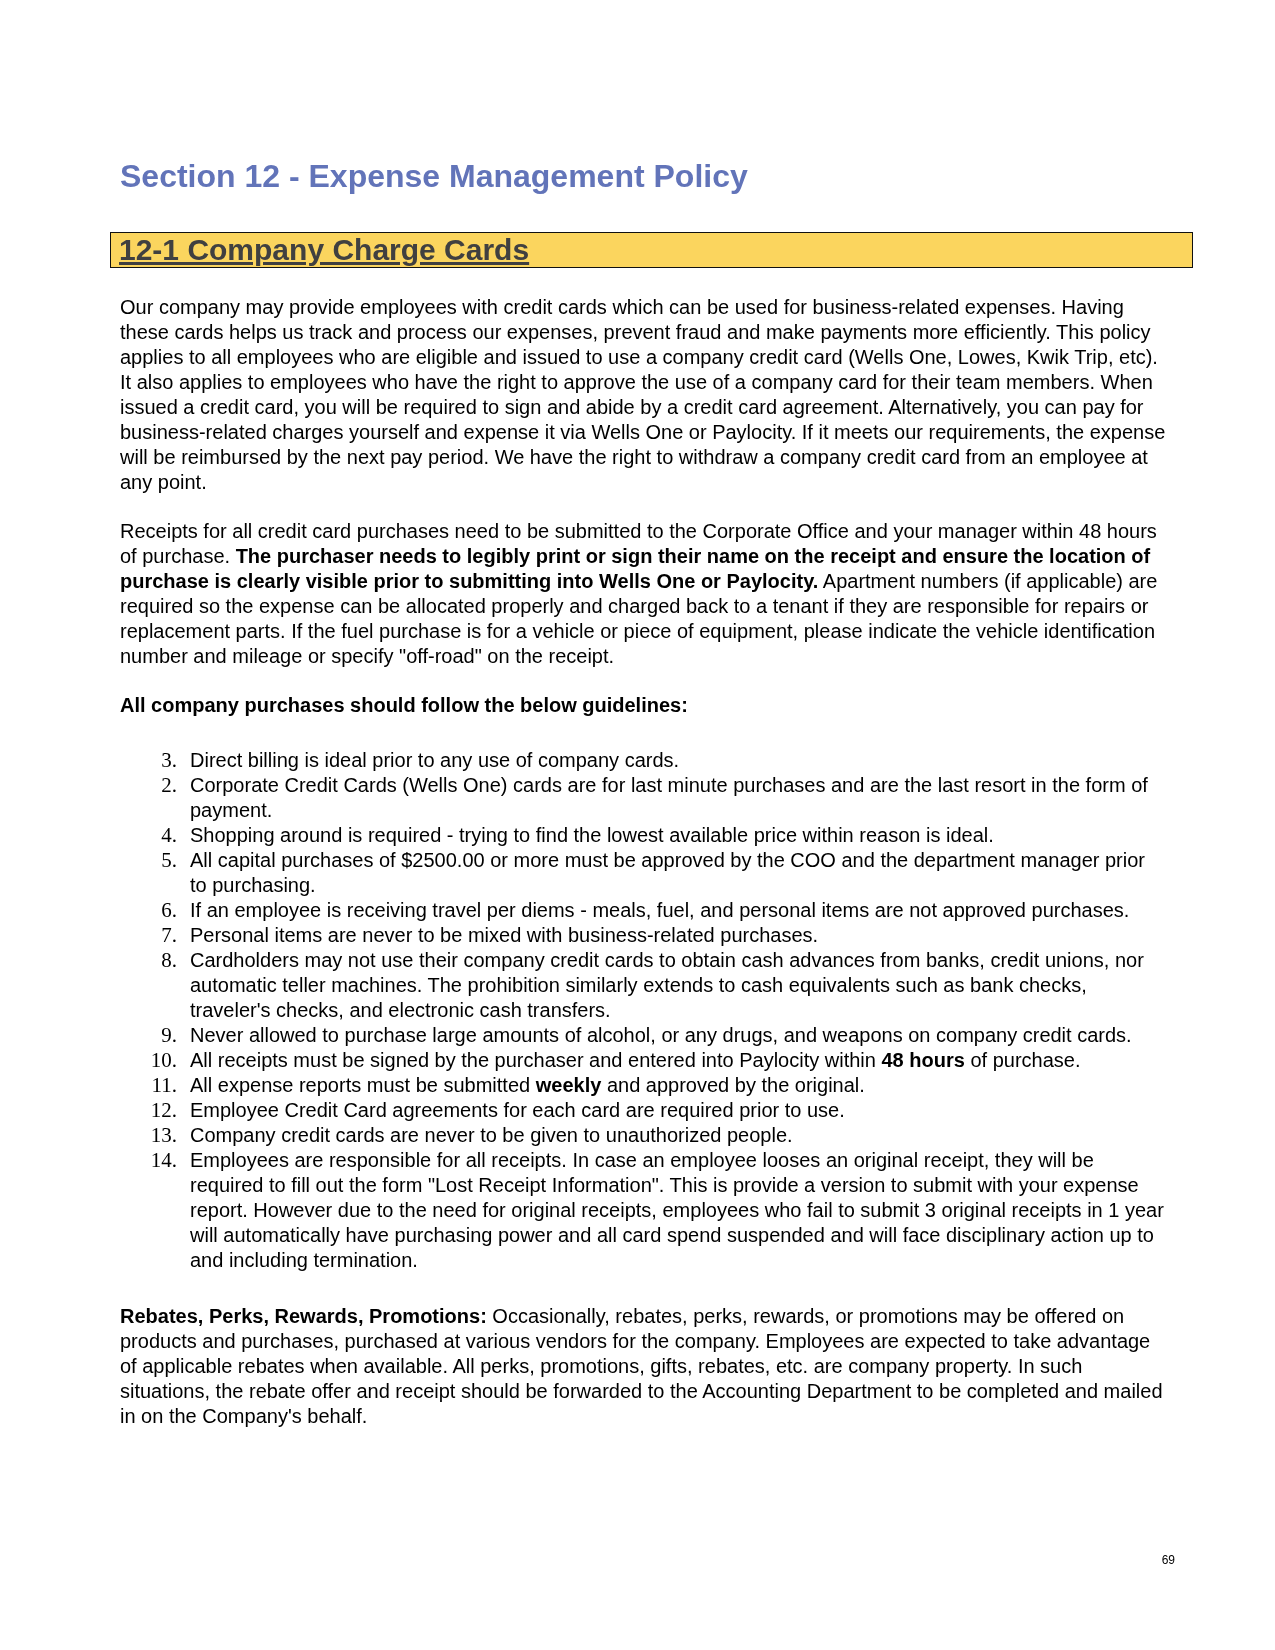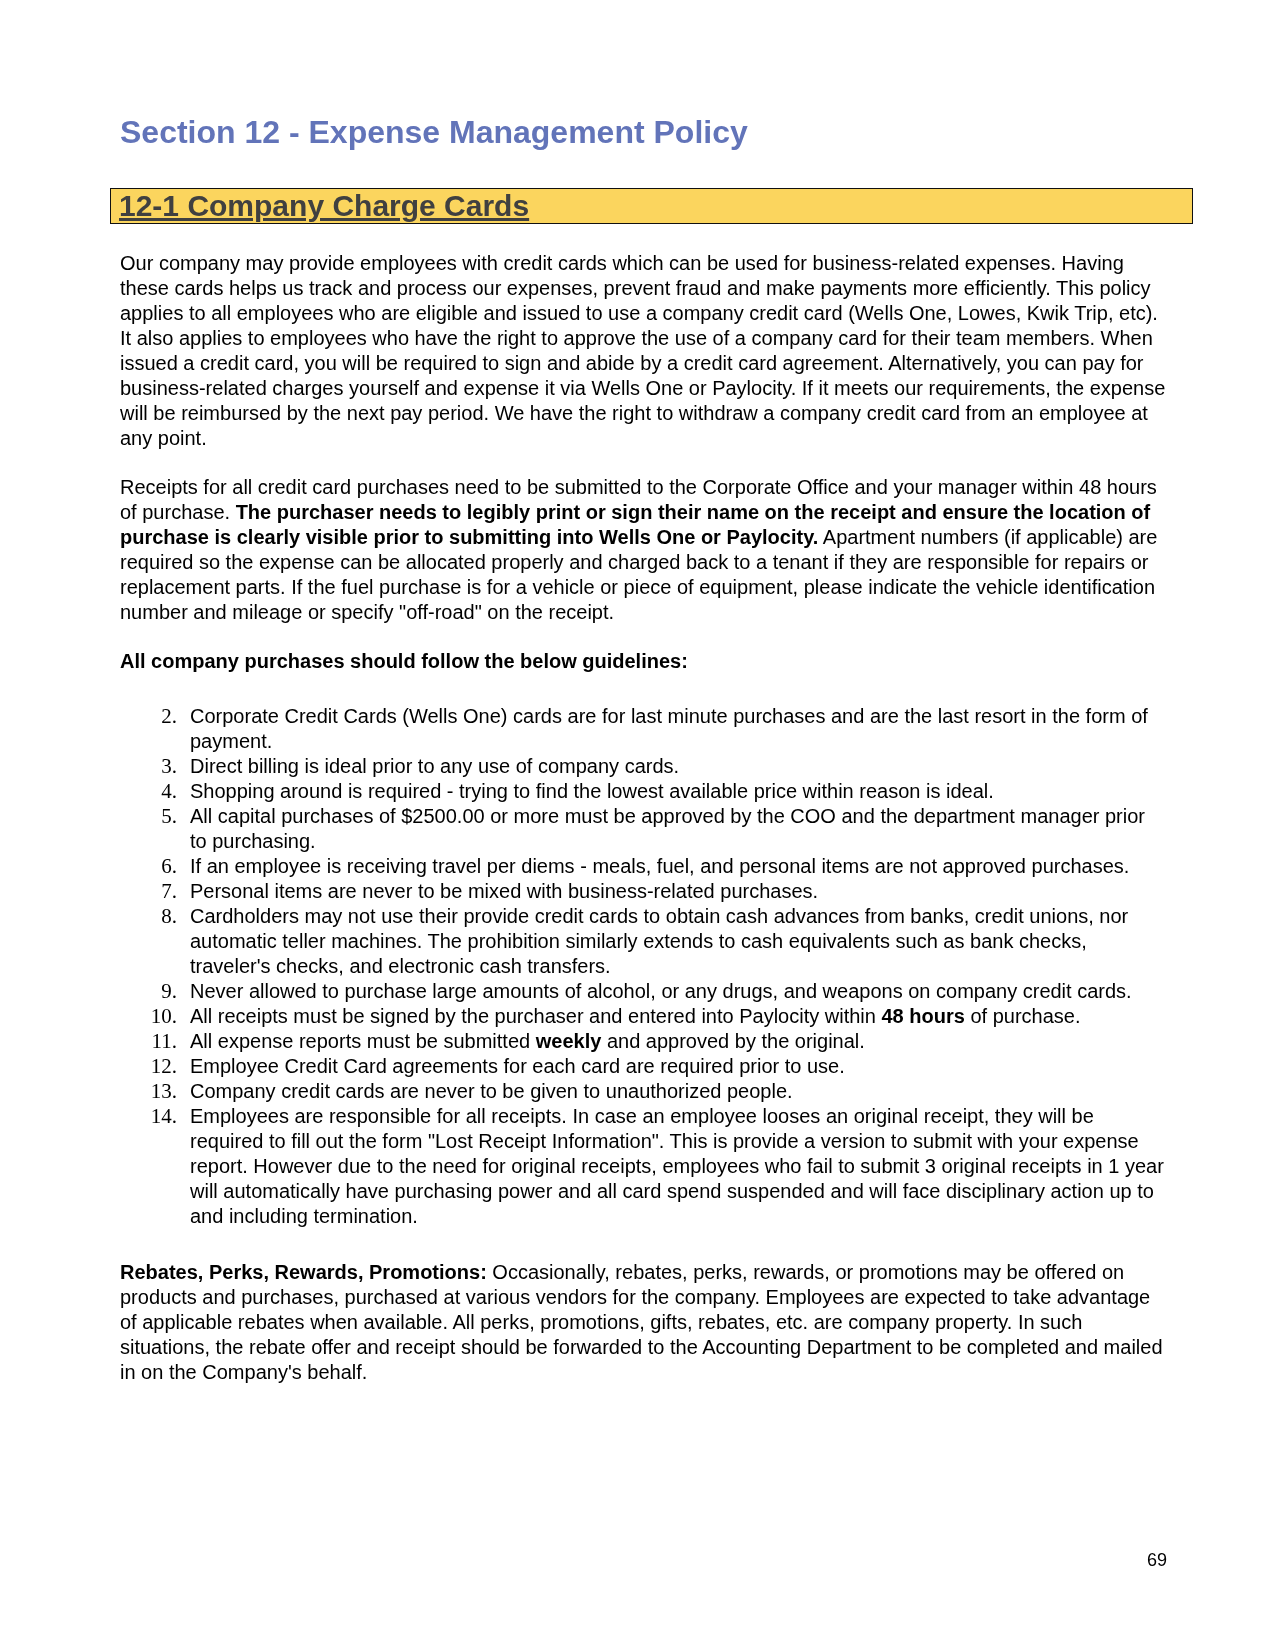--- a/index.html
+++ b/index.html
@@ -8,20 +8,21 @@
     width: 1275px;
     height: 1650px;
     background: #ffffff;
     box-sizing: border-box;
     font-family: "Liberation Sans", sans-serif;
     color: #000000;
     overflow: hidden;
   }
   .content {
     padding: 112px 109px 0 120px; 
+    margin-top: 44px;
   }
   h1.doc-title {
     margin: 0 0 36px 0;
     font-size: 32px;
     line-height: 40px;
     font-weight: bold;
     color: var(--title_color, #6274B9);
   }
   .section-bar {
     background: var(--section_bg, #FBD55E);
@@ -60,22 +61,22 @@
     left: 0;
     top: 0;
     width: 57px;
     text-align: right;
     font-family: "Liberation Serif", serif;
     font-size: 21px;
   }
   .page-footer {
     position: absolute;
     top: 1548px;
-    right: 108px;
-    font-size: 18px;
+    right: 100px;
+    font-size: 12px;
     line-height: 25px;
     color: #000000;
     text-align: center;
   }
 </style>
 </head>
 <body>
 
 <div class="page">
   <div class="content">
@@ -87,27 +88,27 @@
     </div>
 
     <p class="body-par"><span class="">Our company may provide employees with credit cards which can be used for business-related expenses. Having these cards helps us track and process our expenses, prevent fraud and make payments more efficiently. This policy applies to all employees who are eligible and issued to use a company credit card (Wells One, Lowes, Kwik Trip, etc). It also applies to employees who have the right to approve the use of a company card for their team members. When issued a credit card, you will be required to sign and abide by a credit card agreement. Alternatively, you can pay for business-related charges yourself and expense it via Wells One or Paylocity. If it meets our requirements, the expense will be reimbursed by the next pay period. We have the right to withdraw a company credit card from an employee at any point.</span></p>
 
 
     <p class="body-par"><span class="">Receipts for all credit card purchases need to be submitted to the Corporate Office and your manager within 48 hours of purchase. </span><span class="seg-b ">The purchaser needs to legibly print or sign their name on the receipt and ensure the location of purchase is clearly visible prior to submitting into Wells One or Paylocity.</span><span class=""> Apartment numbers (if applicable) are required so the expense can be allocated properly and charged back to a tenant if they are responsible for repairs or replacement parts. If the fuel purchase is for a vehicle or piece of equipment, please indicate the vehicle identification number and mileage or specify "off-road" on the receipt.</span></p>
 
     <p class="body-par"><span class="seg-b ">All company purchases should follow the below guidelines:</span></p>
 
     <ol class="guidelines">
+        <li data-num="3"><span class="">Direct billing is ideal prior to any use of company cards.</span></li>
         <li data-num="2"><span class="">Corporate Credit Cards (Wells One) cards are for last minute purchases and are the last resort in the form of payment.</span></li>
-        <li data-num="3"><span class="">Direct billing is ideal prior to any use of company cards.</span></li>
         <li data-num="4"><span class="">Shopping around is required - trying to find the lowest available price within reason is ideal.</span></li>
         <li data-num="5"><span class="">All capital purchases of $2500.00 or more must be approved by the COO and the department manager prior to purchasing.</span></li>
         <li data-num="6"><span class="">If an employee is receiving travel per diems - meals, fuel, and personal items are not approved purchases.</span></li>
         <li data-num="7"><span class="">Personal items are never to be mixed with business-related purchases.</span></li>
-        <li data-num="8"><span class="">Cardholders may </span><span class="seg-u">not</span><span class=""> use their provide credit cards to obtain cash advances from banks, credit unions, nor automatic teller machines. The prohibition similarly extends to cash equivalents such as bank checks, traveler's checks, and electronic cash transfers.</span></li>
+        <li data-num="8"><span class="">Cardholders may </span><span class="seg-u">not</span><span class=""> use their company credit cards to obtain cash advances from banks, credit unions, nor automatic teller machines. The prohibition similarly extends to cash equivalents such as bank checks, traveler's checks, and electronic cash transfers.</span></li>
         <li data-num="9"><span class="">Never allowed to purchase large amounts of alcohol, or any drugs, and weapons on company credit cards.</span></li>
         <li data-num="10"><span class="">All receipts must be signed by the purchaser and entered into Paylocity within </span><span class="seg-b seg-u">48 hours</span><span class=""> of purchase.</span></li>
         <li data-num="11"><span class="">All expense reports must be submitted </span><span class="seg-b seg-u">weekly</span><span class=""> and approved by the original.</span></li>
         <li data-num="12"><span class="">Employee Credit Card agreements for each card are required prior to use.</span></li>
         <li data-num="13"><span class="">Company credit cards are never to be given to unauthorized people.</span></li>
         <li data-num="14"><span class="">Employees are responsible for all receipts. In case an employee looses an original receipt, they will be required to fill out the form "Lost Receipt Information". This is provide a version to submit with your expense report. However due to the need for original receipts, employees who fail to submit 3 original receipts in 1 year will automatically have purchasing power and all card spend suspended and will face disciplinary action up to and including termination.</span></li>
       </ol>
 
     <p class="body-par closing-par"><span class="seg-b ">Rebates, Perks, Rewards, Promotions:</span><span class=""> Occasionally, rebates, perks, rewards, or promotions may be offered on products and purchases, purchased at various vendors for the company. Employees are expected to take advantage of applicable rebates when available. All perks, promotions, gifts, rebates, etc. are company property. In such situations, the rebate offer and receipt should be forwarded to the Accounting Department to be completed and mailed in on the Company's behalf.</span></p>
 

